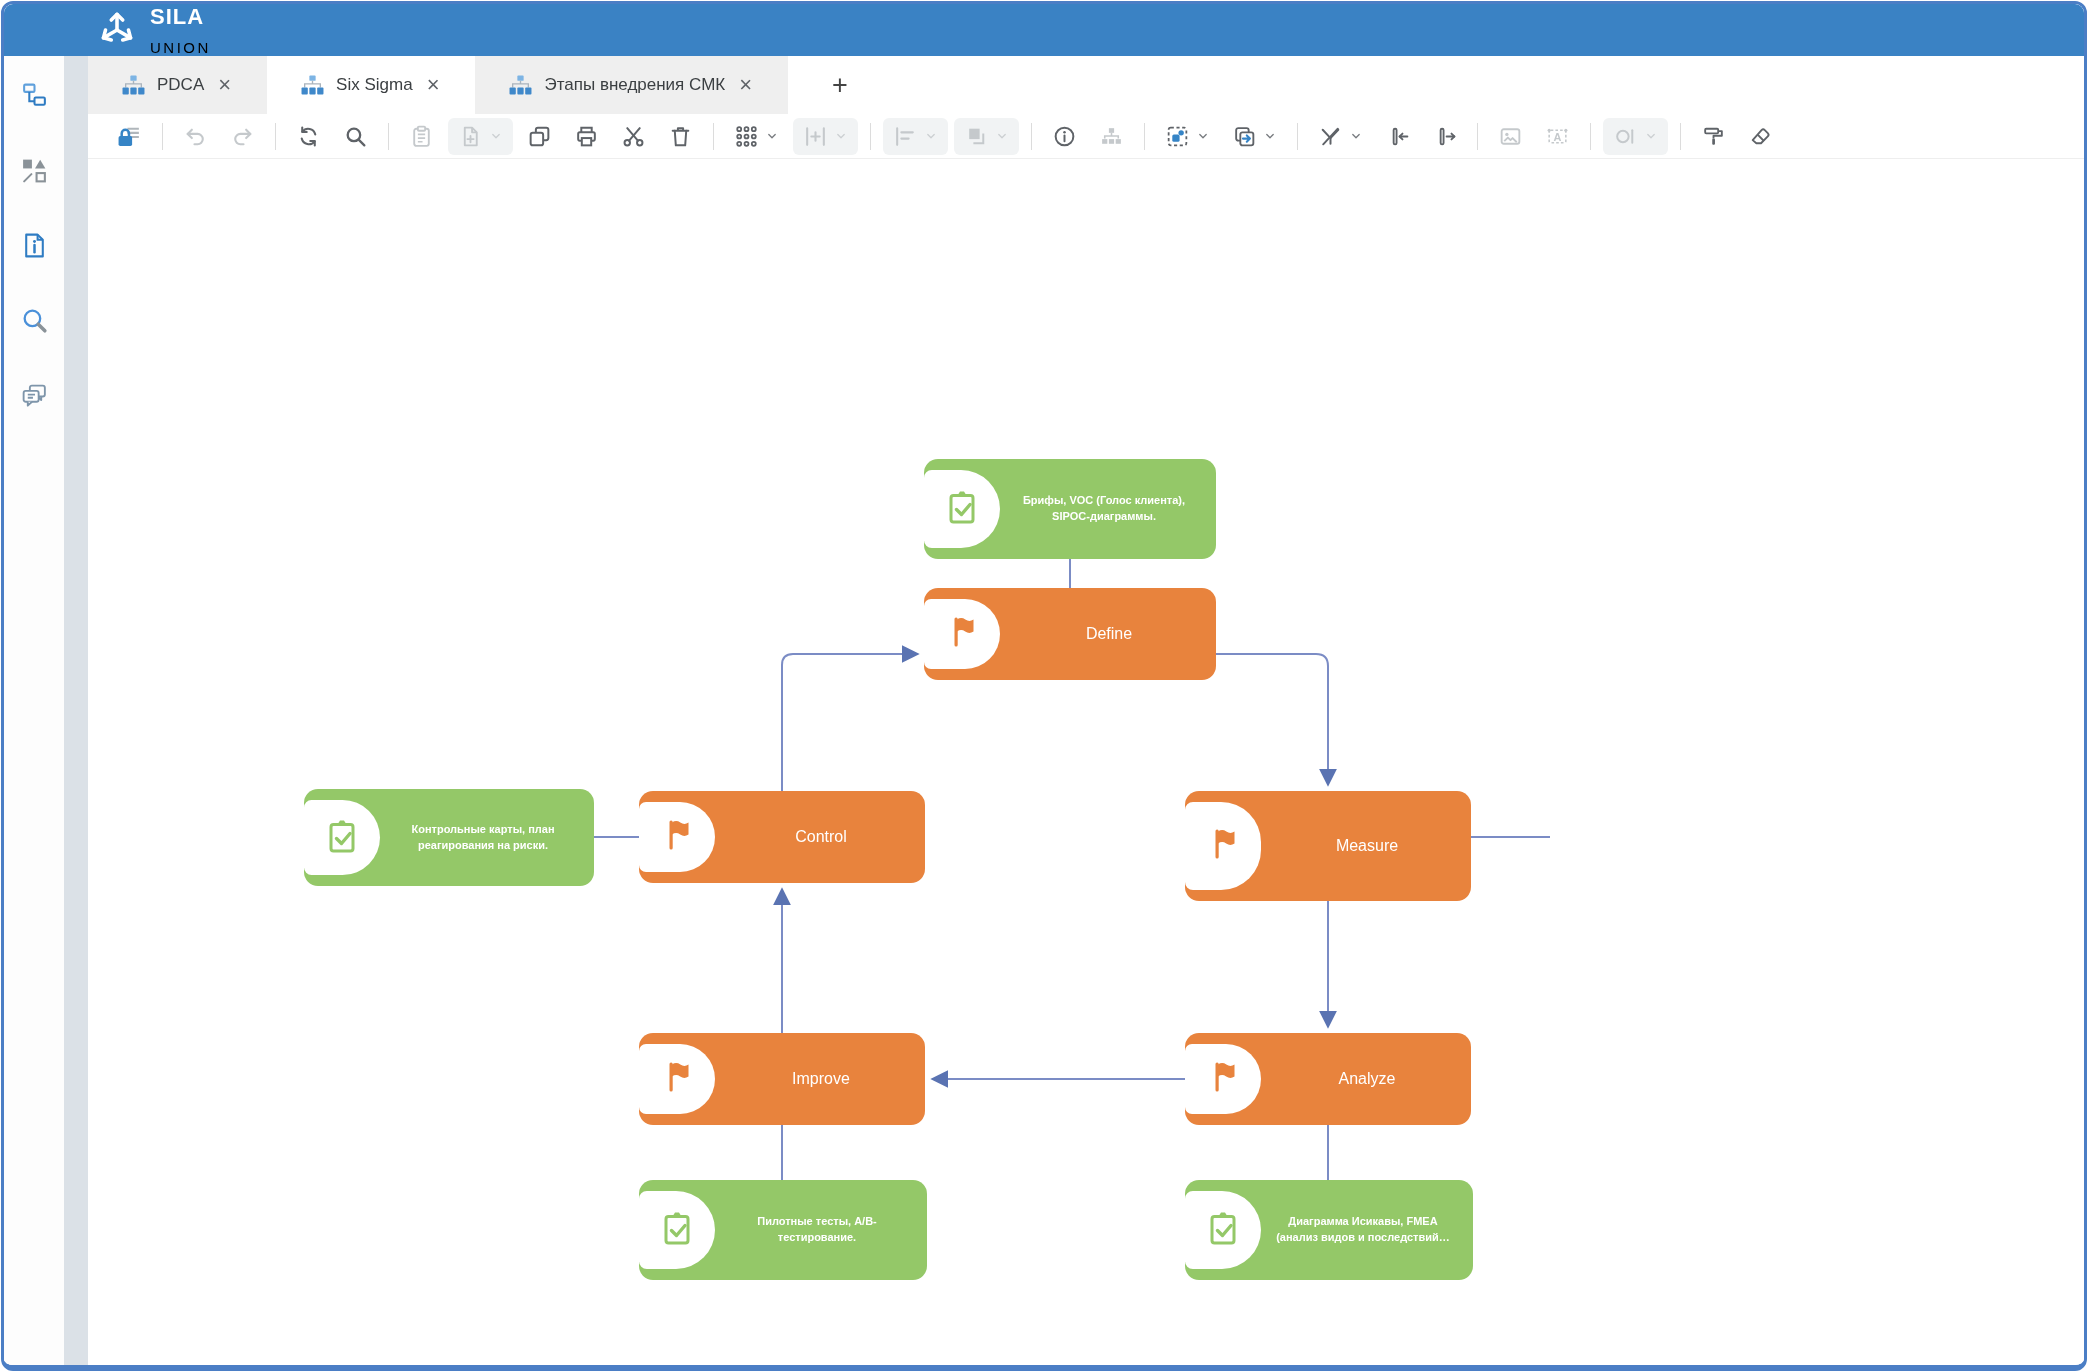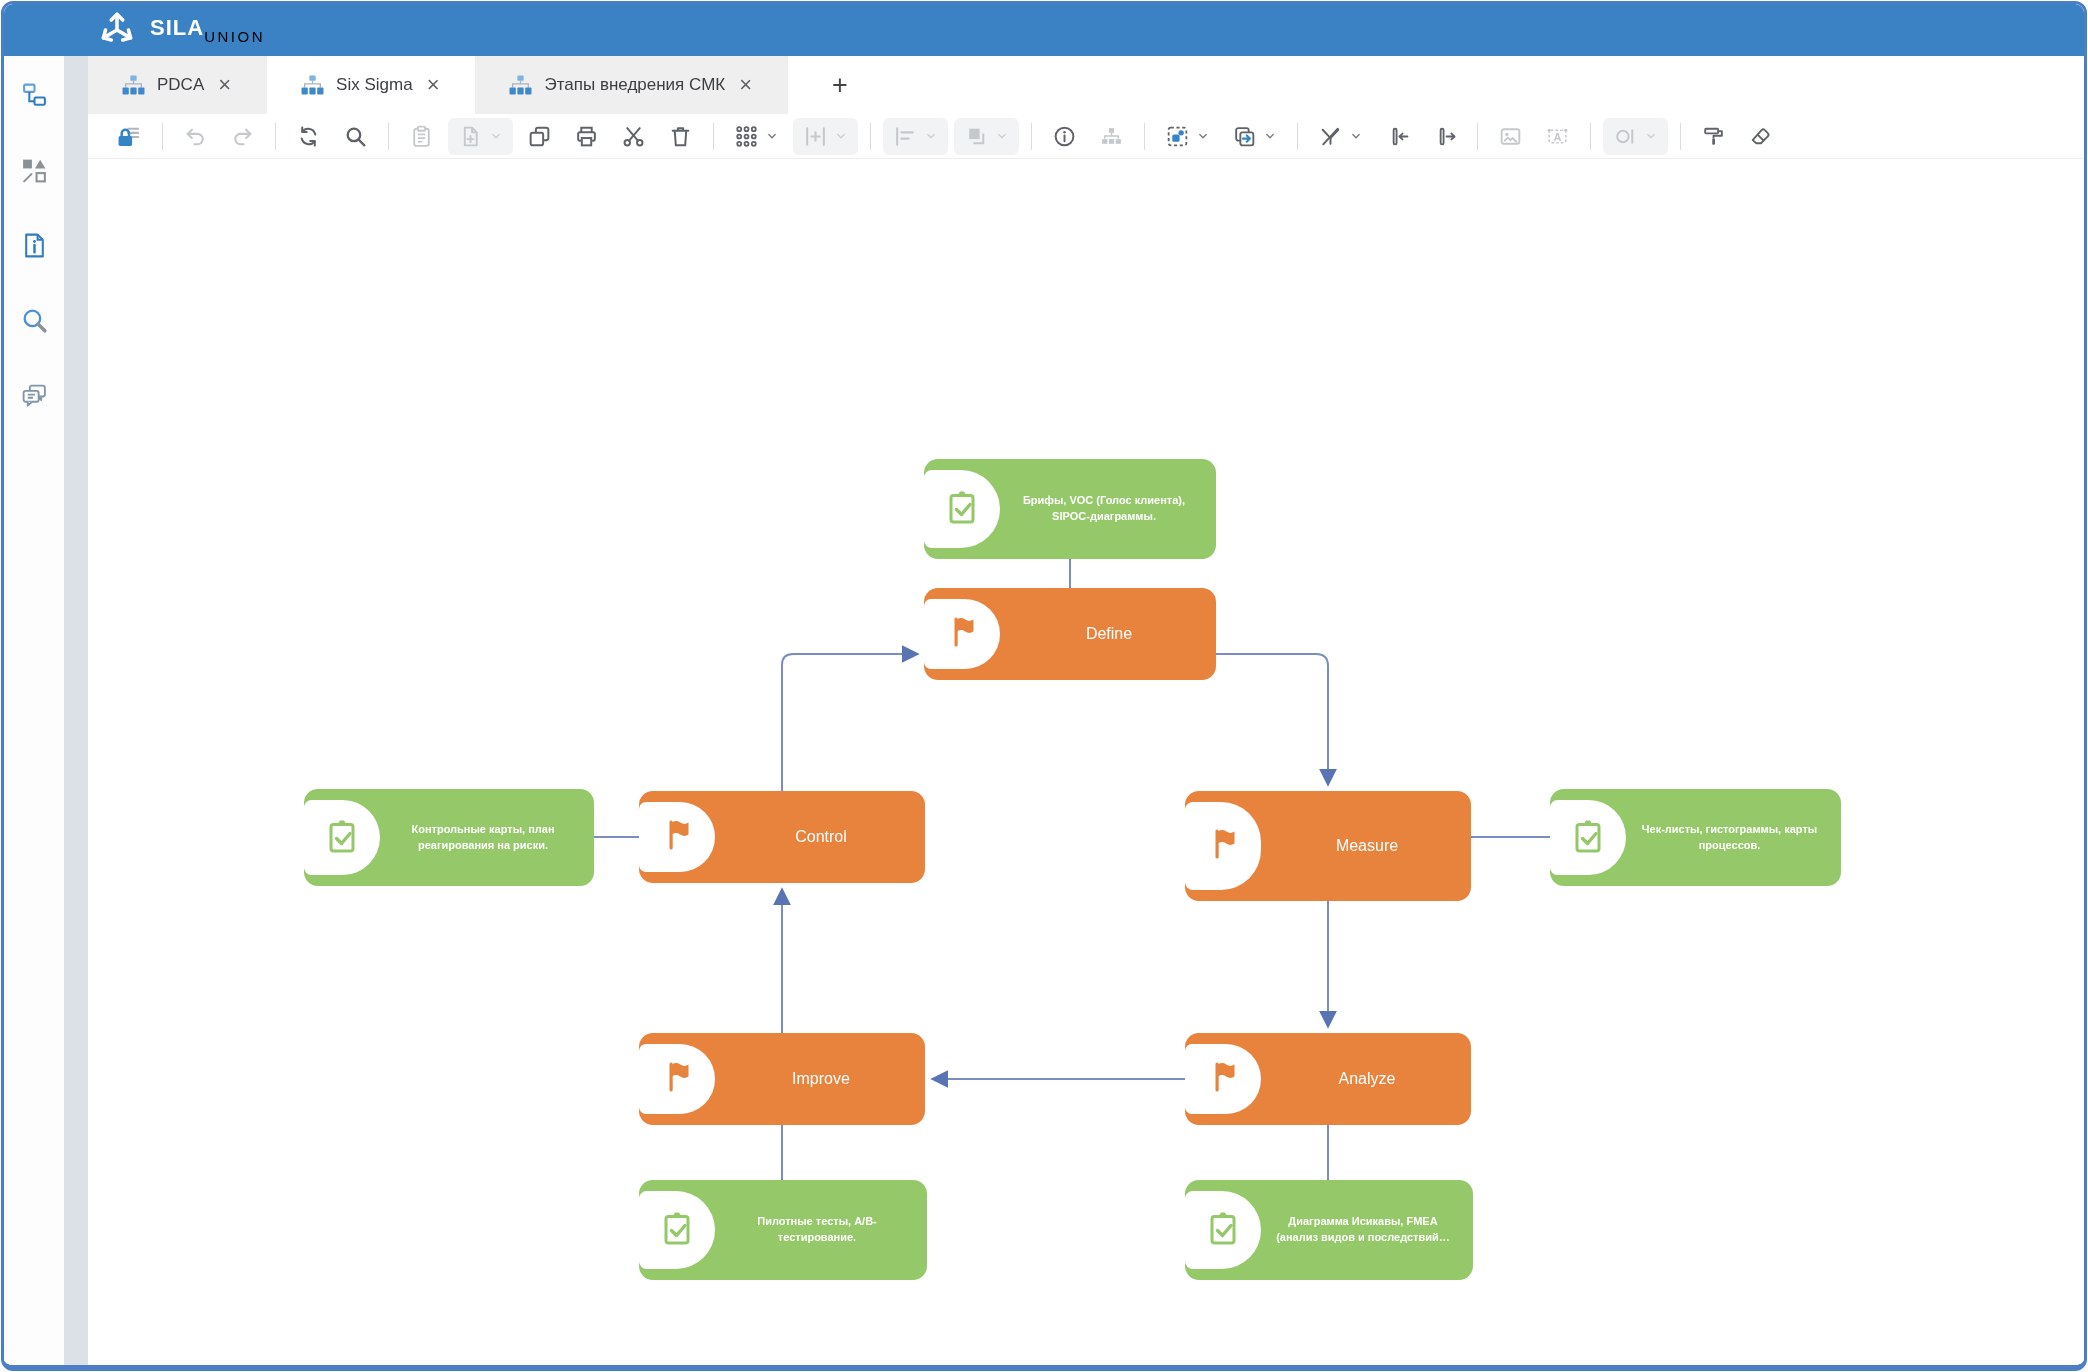--- a/index.html
+++ b/index.html
@@ -4,21 +4,21 @@
 <style>
   html,body{margin:0;padding:0;background:#fff;}
   body{width:2088px;height:1372px;position:relative;font-family:"Liberation Sans",sans-serif;-webkit-font-smoothing:antialiased;}
   .window{position:absolute;inset:1px;border:3px solid #4b7ec5;border-bottom-width:6px;border-radius:12px;overflow:hidden;background:#fff;}
 
   
   .appbar{position:absolute;top:0;left:0;right:0;height:52px;background:#3a82c4;z-index:5;display:flex;align-items:center;}
   .logo{display:flex;align-items:center;gap:10px;margin-left:90px;}
   .logo-mark{width:46px;height:46px;display:inline-flex;}
   .logo-mark svg{width:100%;height:100%;}
-  .brand{display:flex;flex-direction:row;line-height:1;}
+  .brand{display:flex;flex-direction:column;line-height:1;}
   .brand-top{color:#fff;font-weight:bold;font-size:22px;letter-spacing:1px;}
   .brand-bot{color:#000000;font-size:15px;letter-spacing:2.5px;margin-top:12px;}
 
   
   .sidebar{position:absolute;top:52px;left:0;bottom:0;width:60px;background:#fdfdfd;z-index:4;display:flex;flex-direction:column;align-items:center;padding-top:24px;gap:41px;}
   .sb-btn{width:34px;height:34px;border:none;background:transparent;padding:0;display:flex;align-items:center;justify-content:center;cursor:pointer;}
   .sb-btn svg{width:29px;height:29px;}
   .splitter{position:absolute;top:52px;left:60px;bottom:0;width:24px;background:#dbe1e7;z-index:4;}
 
   
@@ -128,30 +128,20 @@
     <div class="node note" id="nt-control">
       <span class="badge">
           <span><svg viewBox="0 0 34 40" fill="none">
               <rect x="6" y="8.5" width="22" height="26.5" rx="2.5" stroke="#94C868" stroke-width="3"></rect>
               <path d="M12.5 8.5 15 4.5h4l2.5 4z" fill="#94C868"></path>
               <path d="M11.5 22.5l5 5 8.5-10" stroke="#94C868" stroke-width="3.4" stroke-linecap="round" stroke-linejoin="round"></path>
             </svg></span>
         </span>
       <span class="node-label">Контрольные карты, план реагирования на риски.</span>
     </div>
-    <div class="node note" id="nt-measure">
-      <span class="badge">
-          <span><svg viewBox="0 0 34 40" fill="none">
-              <rect x="6" y="8.5" width="22" height="26.5" rx="2.5" stroke="#94C868" stroke-width="3"></rect>
-              <path d="M12.5 8.5 15 4.5h4l2.5 4z" fill="#94C868"></path>
-              <path d="M11.5 22.5l5 5 8.5-10" stroke="#94C868" stroke-width="3.4" stroke-linecap="round" stroke-linejoin="round"></path>
-            </svg></span>
-        </span>
-      <span class="node-label">Чек-листы, гистограммы, карты процессов.</span>
-    </div>
     <div class="node note" id="nt-improve">
       <span class="badge">
           <span><svg viewBox="0 0 34 40" fill="none">
               <rect x="6" y="8.5" width="22" height="26.5" rx="2.5" stroke="#94C868" stroke-width="3"></rect>
               <path d="M12.5 8.5 15 4.5h4l2.5 4z" fill="#94C868"></path>
               <path d="M11.5 22.5l5 5 8.5-10" stroke="#94C868" stroke-width="3.4" stroke-linecap="round" stroke-linejoin="round"></path>
             </svg></span>
         </span>
       <span class="node-label">Пилотные тесты, A/B-тестирование.</span>
     </div>

